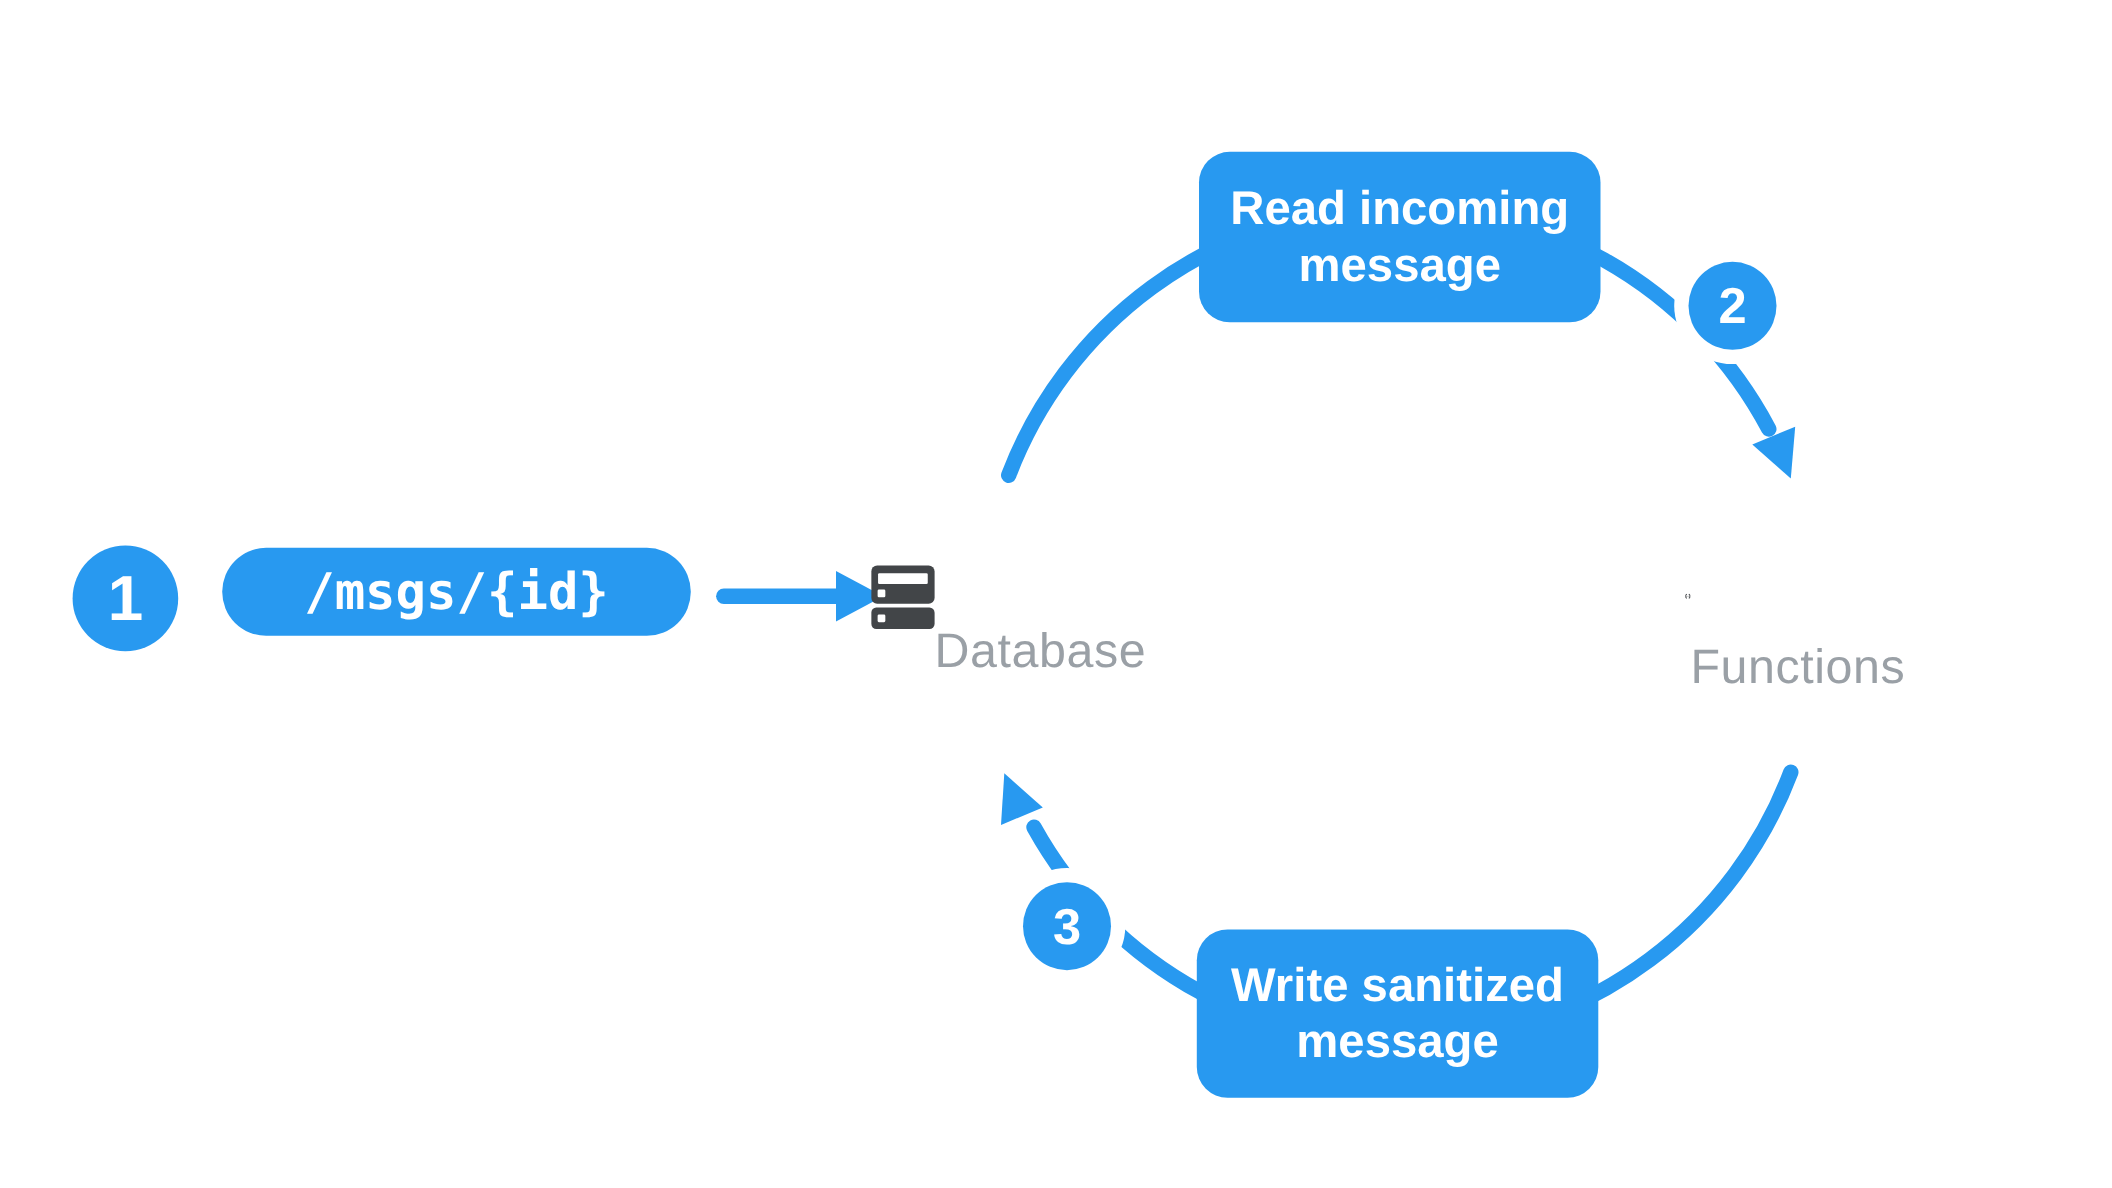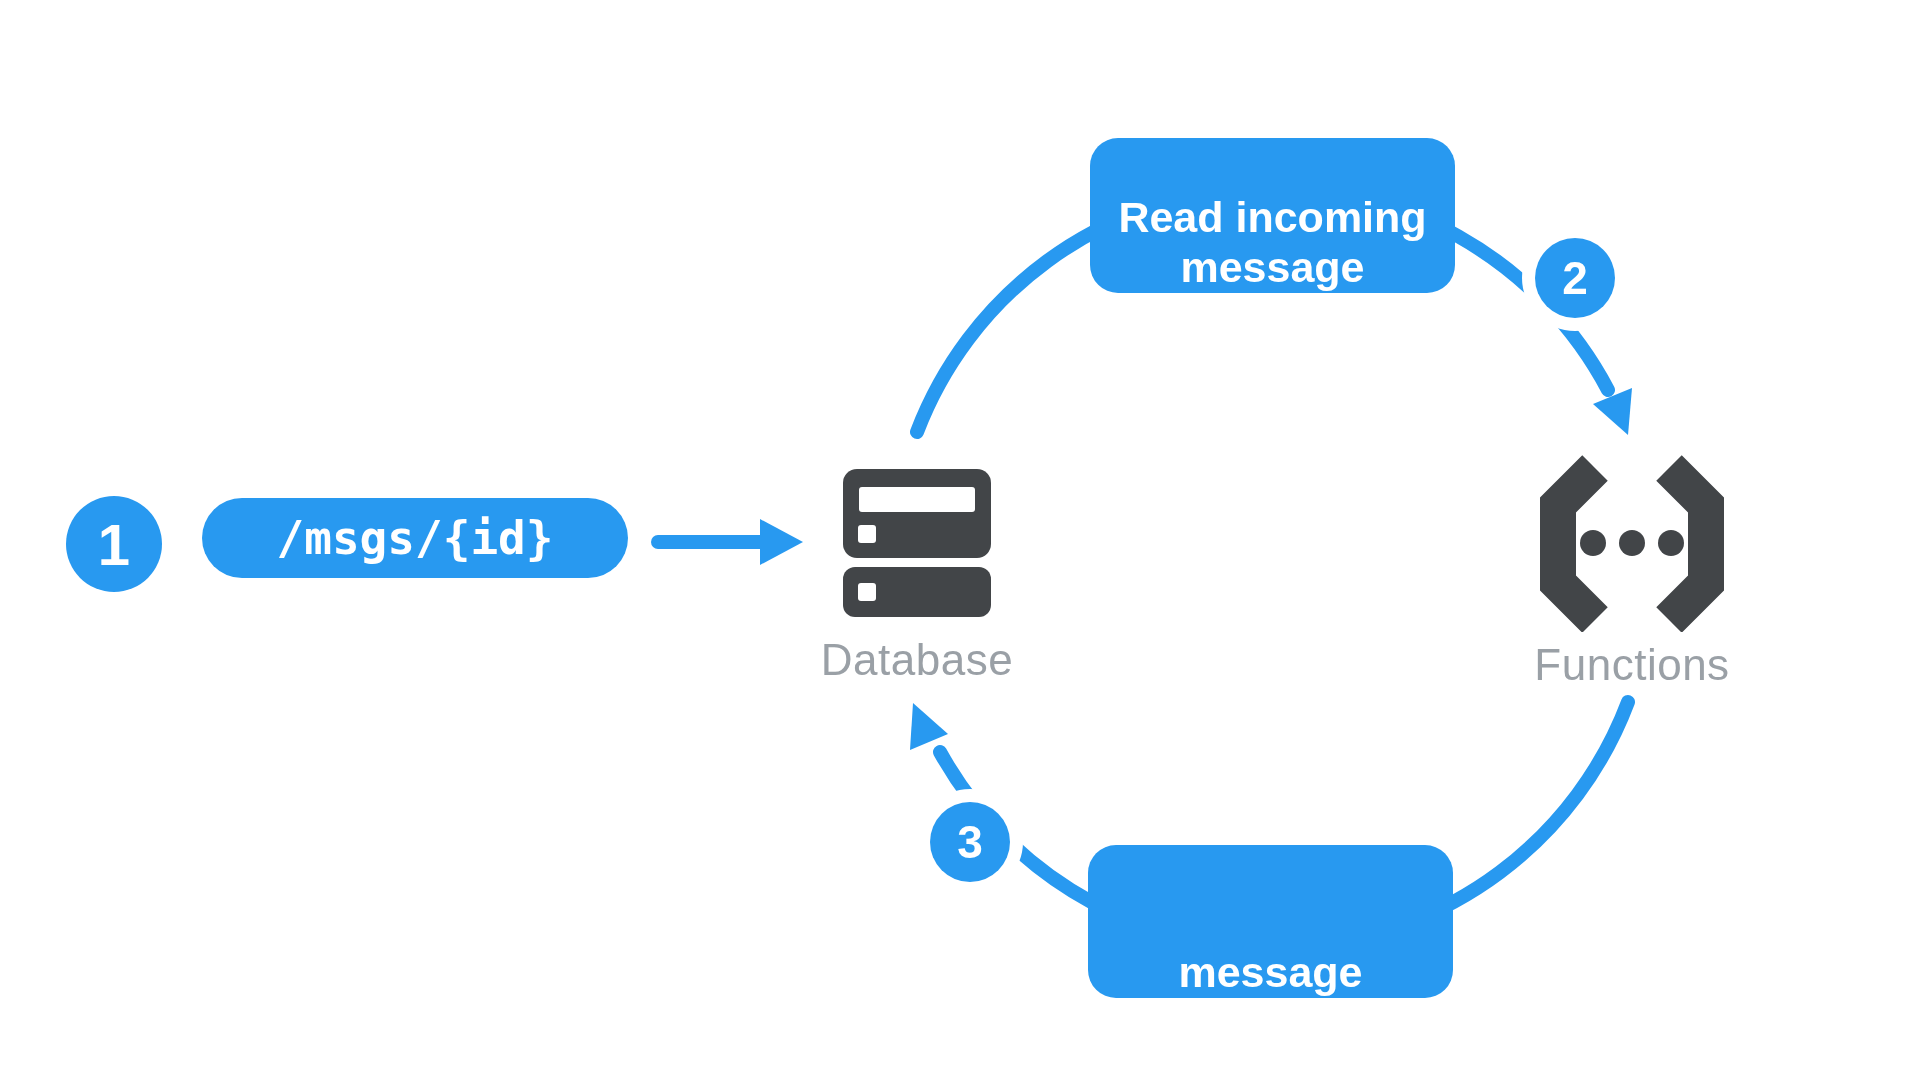--- a/index.html
+++ b/index.html
@@ -32,37 +32,37 @@
   .badge-2{left:1535px;top:238px;width:80px;height:80px;font-size:46px;box-shadow:0 0 0 13px #fff;}
   .badge-3{left:930px;top:802px;width:80px;height:80px;font-size:46px;box-shadow:0 0 0 13px #fff;}
 
   .pill{
     position:absolute;left:202px;top:498px;width:426px;height:80px;z-index:2;
     background:var(--accent-blue);border-radius:46px;
     display:flex;align-items:center;justify-content:center;
     color:#fff;font-family:"DejaVu Sans Mono",monospace;font-size:46px;font-weight:bold;
   }
 
-  .node{position:absolute;z-index:2;display:flex;flex-direction:column;align-items:center;}
+  .node{position:absolute;z-index:2;display:flex;flex-direction:row;align-items:flex-end;}
   .node-database{left:792px;top:469px;width:250px;}
   .node-functions{left:1532px;top:452px;width:200px;}
   .node-icon{display:block;}
   .node-label{
     font-size:44px;color:var(--label-gray);text-align:center;white-space:nowrap;
     letter-spacing:0.5px;
   }
   .node-database .node-label{margin-top:18px;}
   .node-functions .node-label{margin-top:8px;}
   .dark-fill{fill:var(--icon-dark);}
   .dark-stroke{stroke:var(--icon-dark);}
   .white-fill{fill:#fff;}
 
   .stepbox{
     position:absolute;z-index:2;background:var(--accent-blue);border-radius:28px;
-    display:flex;flex-direction:column;align-items:center;justify-content:flex-end;
+    display:flex;flex-direction:column;align-items:center;justify-content:center;
     color:#fff;font-weight:bold;font-size:43px;line-height:1.18;text-align:center;
   }
   .stepbox-top{left:1090px;top:138px;width:365px;height:155px;}
   .stepbox-bottom{left:1088px;top:845px;width:365px;height:153px;}
 </style>
 </head>
 <body>
 
 <div class="canvas">
 
@@ -103,17 +103,18 @@
     <div class="node-label">Functions</div>
   </div>
 
   <div class="stepbox stepbox-top">
     <span>Read incoming</span>
     <span>message</span>
   </div>
   <div class="badge badge-2">2</div>
 
   <div class="stepbox stepbox-bottom">
+    <span>Write sanitized</span>
     <span>message</span>
   </div>
   <div class="badge badge-3">3</div>
 
 </div>
 
 </body></html>

